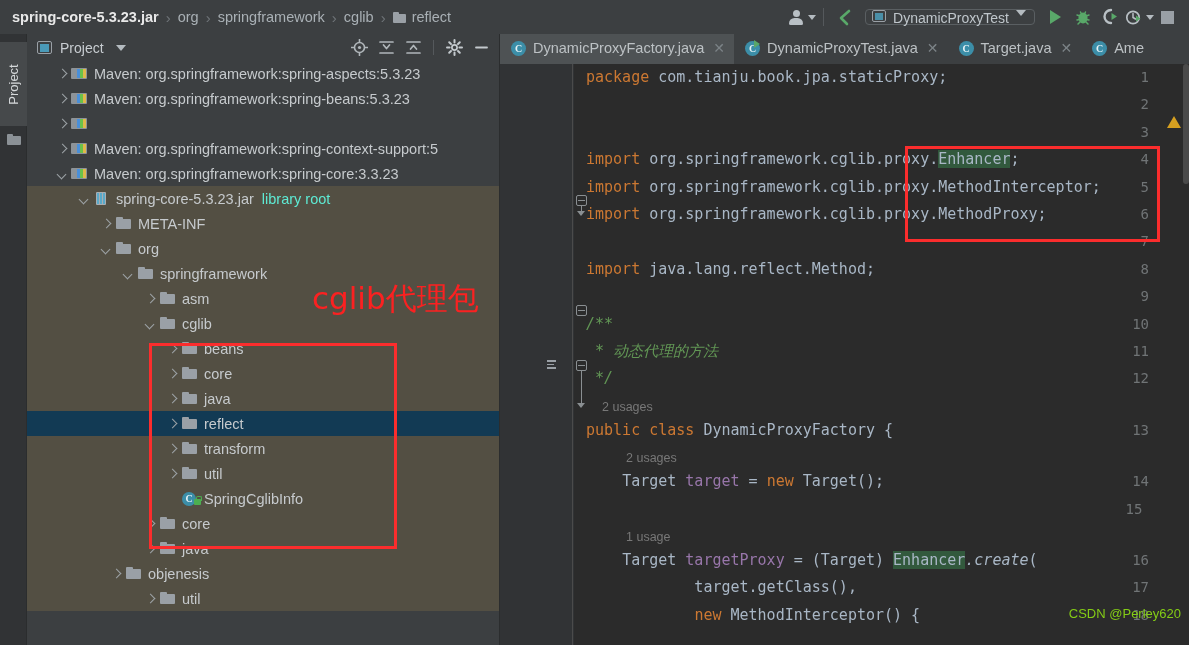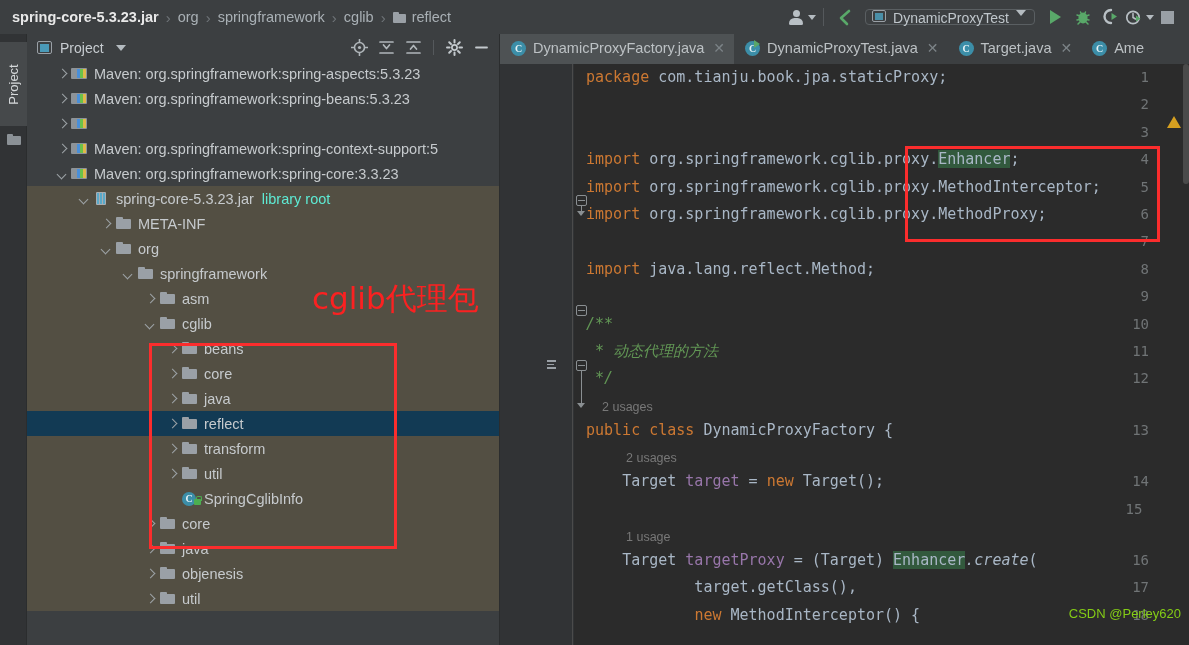--- a/index.html
+++ b/index.html
@@ -450,21 +450,21 @@
         <div class="row lib" style="padding-left: 116px;">
           <span class="chev"></span>
           <span class="ico ico-folder"></span>
           <span class="row-label">core</span>
         </div>
         <div class="row lib" style="padding-left: 116px;">
           <span class="chev"></span>
           <span class="ico ico-folder"></span>
           <span class="row-label">java</span>
         </div>
-        <div class="row lib" style="padding-left: 116px; text-align: center;">
+        <div class="row lib" style="padding-left: 82px; text-align: center;">
           <span class="chev"></span>
           <span class="ico ico-folder"></span>
           <span class="row-label">objenesis</span>
         </div>
         <div class="row lib" style="padding-left: 116px;">
           <span class="chev"></span>
           <span class="ico ico-folder"></span>
           <span class="row-label">util</span>
         </div>
       </div>

